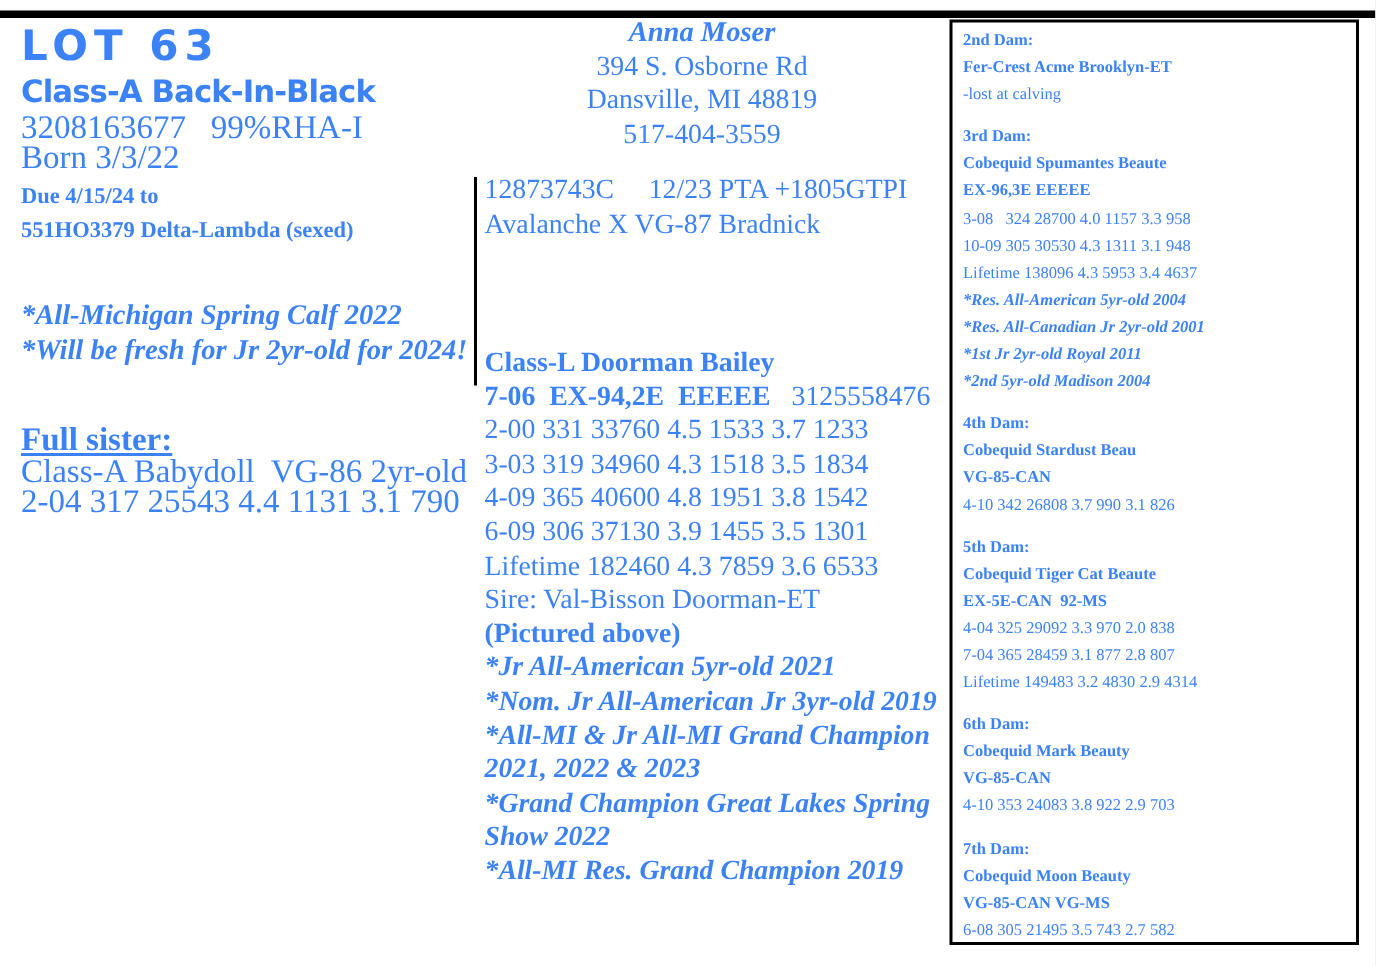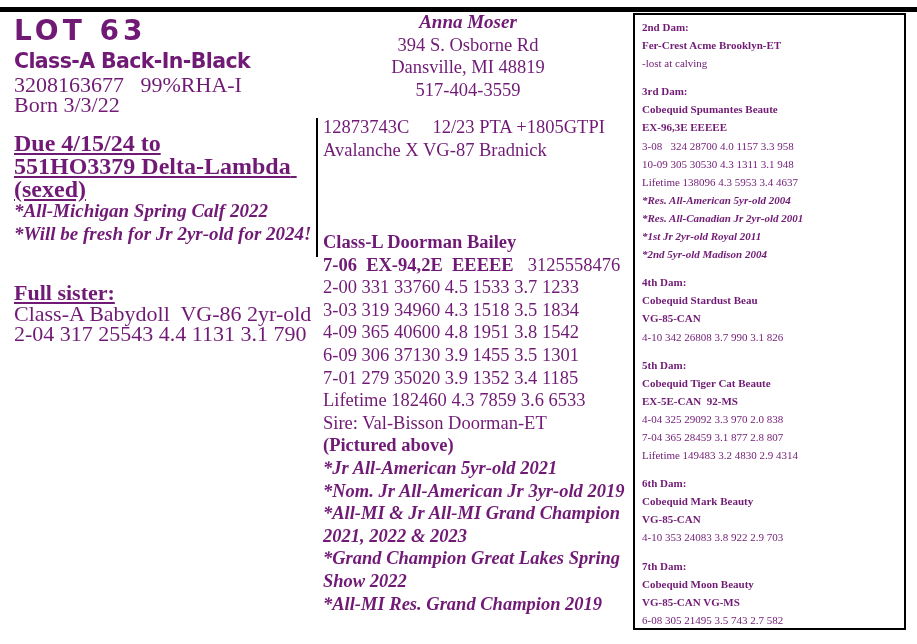--- a/index.html
+++ b/index.html
@@ -1,38 +1,38 @@
 <!DOCTYPE html>
 <html><head>
 <meta charset="utf-8">
 <style>
   html,body{margin:0;padding:0;background:#e8e8e8;}
   #page{
     position:relative;
     width:917px;height:644px;
     background:#ffffff;
-    color:#701a75;
+    color:#3b82f6;
     overflow:hidden;
     font-family:"Liberation Serif", serif;
   }
   .line{white-space:pre-wrap;}
   
   #top-rule{position:absolute;left:0;top:7px;width:917px;height:5px;background:#000;}
   
   #lot-header{position:absolute;left:14px;top:14px;width:300px;}
   .lot-number{
     font-family:"DejaVu Sans", sans-serif;
     font-weight:bold;font-size:28px;line-height:34px;letter-spacing:4px;
   }
   .animal-name{
     font-family:"DejaVu Sans", sans-serif;
     font-weight:bold;font-size:20.5px;line-height:27px;letter-spacing:-0.6px;
   }
   .reg-line,.born-line{font-size:22px;line-height:19.5px;}
-  #due-block{position:absolute;left:14px;top:132px;width:310px;font-weight:bold;font-size:24px;line-height:23px;text-decoration:underline;}
+  #due-block{position:absolute;left:14px;top:120px;width:310px;font-weight:bold;font-size:15px;line-height:23px;}
   #notes-block{position:absolute;left:14px;top:199px;width:320px;font-weight:bold;font-style:italic;font-size:19px;line-height:23px;}
   #sister-block{position:absolute;left:14px;top:283px;width:310px;font-size:22px;line-height:20.5px;}
   .sister-label{font-weight:bold;text-decoration:underline;}
   .sister-name{font-weight:normal;}
   
   #contact-block{position:absolute;left:318px;top:11px;width:300px;text-align:center;font-size:18.5px;line-height:22.5px;}
   .contact-name{font-weight:bold;font-style:italic;font-size:19px;text-align:center;}
   #pedigree-bracket{position:absolute;left:316px;top:118px;width:2px;height:139px;background:#000;}
   #sire-block{position:absolute;left:323px;top:116px;width:308px;font-size:18.5px;line-height:22.6px;}
   #dam-block{position:absolute;left:323px;top:231px;width:312px;font-size:18.5px;line-height:22.6px;}
@@ -96,21 +96,20 @@
     <div class="line">Avalanche X VG-87 Bradnick</div>
   </div>
 
   <div id="dam-block">
     <div class="block-title line">Class-L Doorman Bailey</div>
     <div class="line"><span class="score-bold">7-06  EX-94,2E  EEEEE</span><span class="score-reg">3125558476</span></div>
     <div class="line">2-00 331 33760 4.5 1533 3.7 1233</div>
     <div class="line">3-03 319 34960 4.3 1518 3.5 1834</div>
     <div class="line">4-09 365 40600 4.8 1951 3.8 1542</div>
     <div class="line">6-09 306 37130 3.9 1455 3.5 1301</div>
-    <div class="line">7-01 279 35020 3.9 1352 3.4 1185</div>
     <div class="line">Lifetime 182460 4.3 7859 3.6 6533</div>
     <div class="line">Sire: Val-Bisson Doorman-ET</div>
     <div class="block-title line">(Pictured above)</div>
     <div class="award line">*Jr All-American 5yr-old 2021</div>
     <div class="award line">*Nom. Jr All-American Jr 3yr-old 2019</div>
     <div class="award line">*All-MI &amp; Jr All-MI Grand Champion 2021, 2022 &amp; 2023</div>
     <div class="award line">*Grand Champion Great Lakes Spring Show 2022</div>
     <div class="award line">*All-MI Res. Grand Champion 2019</div>
   </div>
 

